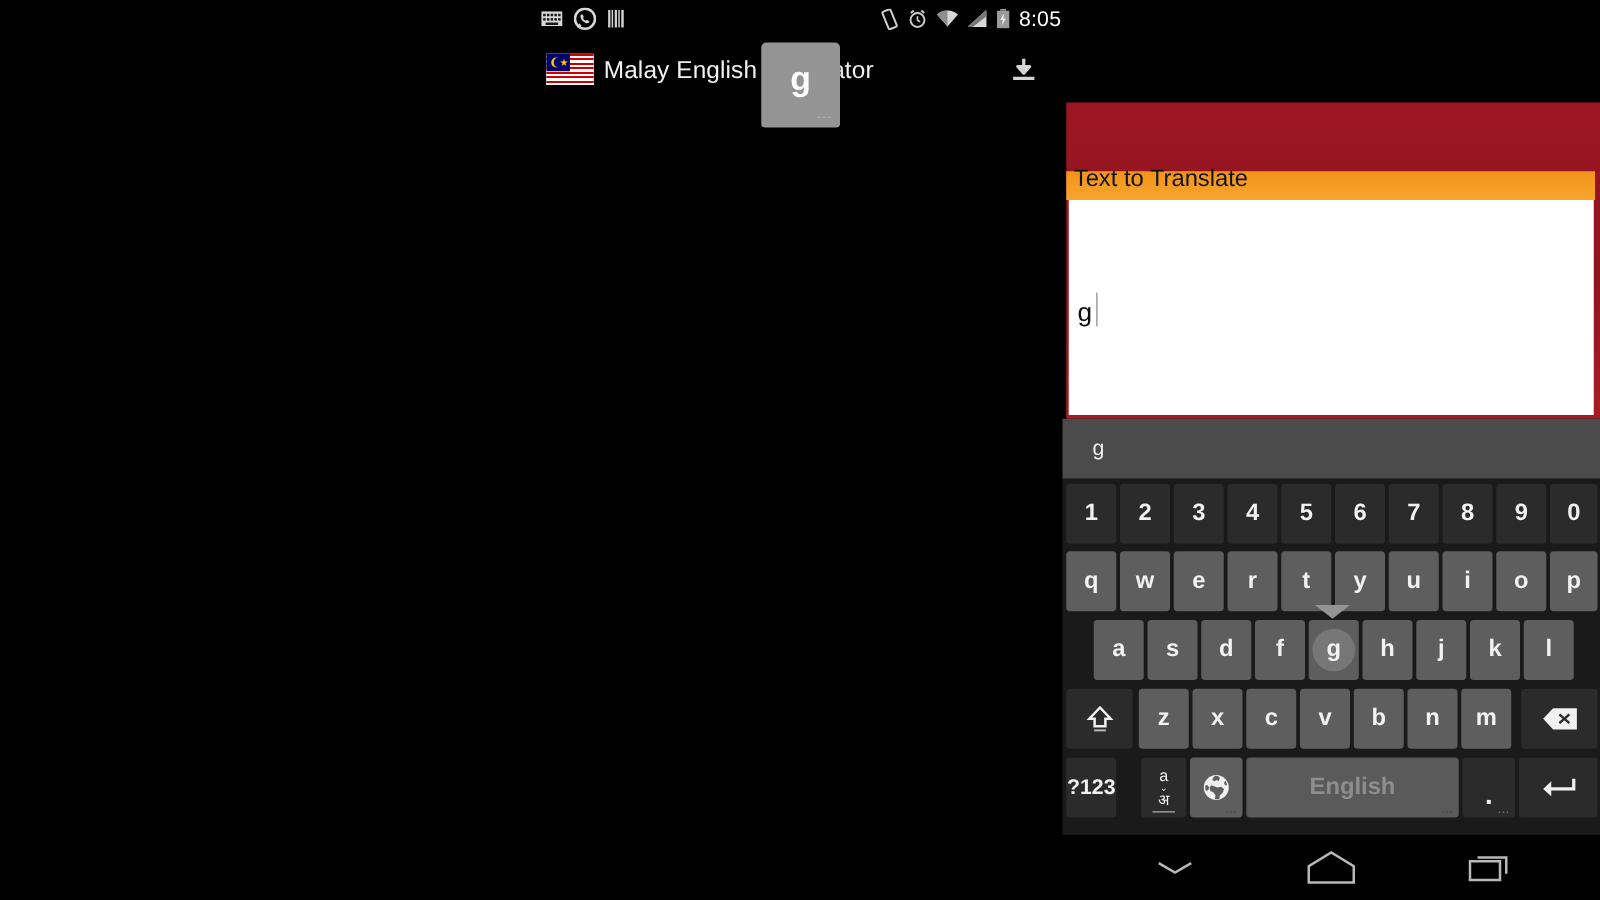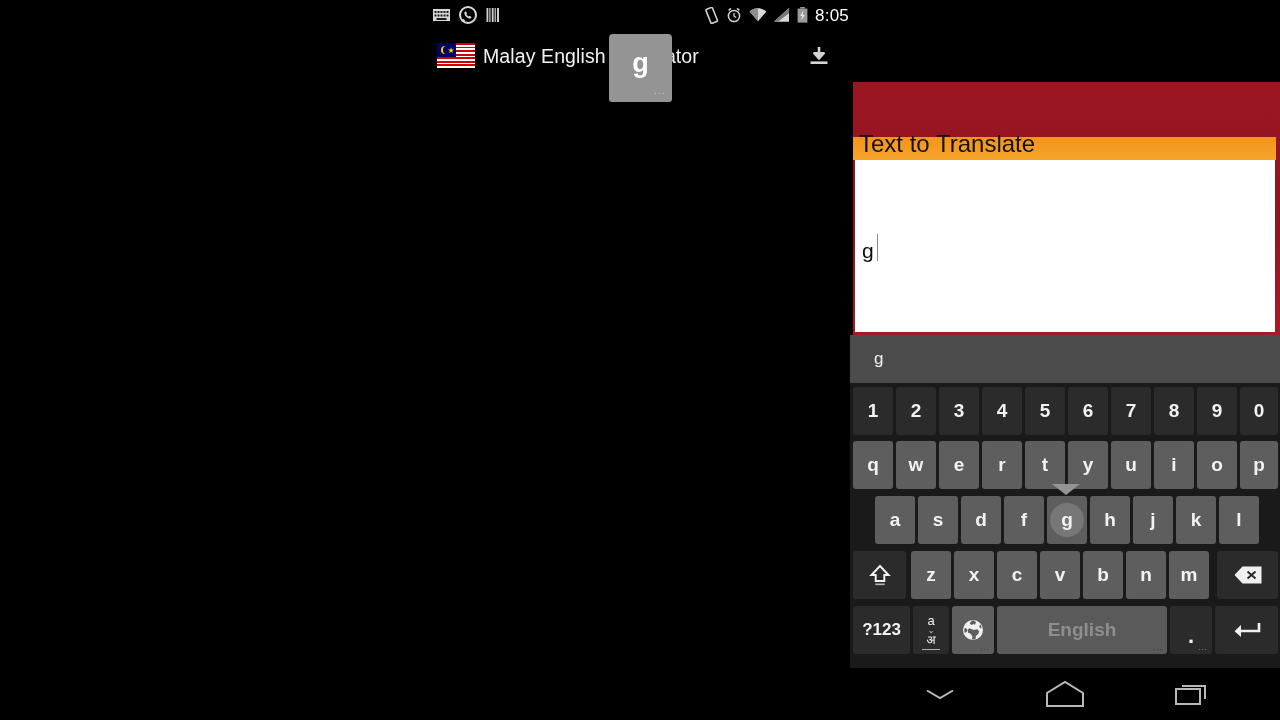--- a/index.html
+++ b/index.html
@@ -29,21 +29,21 @@
   .apptitle{position:absolute;left:58px;top:0;height:52px;display:flex;align-items:center;
     color:#f2f2f2;font-size:19.5px;letter-spacing:.1px;}
   .dlbtn{position:absolute;right:14px;top:0;height:52px;width:44px;display:flex;align-items:center;justify-content:center;}
 
   
   .redpanel{position:absolute;left:428px;top:82px;width:427px;height:253px;
     background:linear-gradient(to bottom,#9c1622 0%,#8f1420 55%,#a81b26 100%);}
   .lbl-wrap{position:absolute;left:428px;top:133px;width:423px;height:27px;}
   .lbl-bar{position:absolute;left:0;top:4px;width:100%;height:23px;
     background:linear-gradient(to bottom,#f2941b 0%,#f59b22 45%,#f6a52c 100%);}
-  .lbl-text{position:absolute;left:6px;top:-2px;color:#121212;font-size:24px;line-height:25px;white-space:nowrap;}
+  .lbl-text{position:absolute;left:6px;top:-2px;color:#121212;font-size:19px;line-height:25px;white-space:nowrap;}
   .textbox{position:absolute;left:430px;top:160px;width:420px;height:172px;background:#fff;}
   .tb-char{position:absolute;left:7px;top:80px;color:#0d0d0d;font-size:21px;line-height:21px;}
   .caret{position:absolute;left:22px;top:74px;width:1px;height:27px;background:#8a8a8a;}
 
   
   .sugg{position:absolute;left:425px;top:335px;width:430px;height:48px;background:#4b4b4b;}
   .sugg-word{position:absolute;left:24px;top:0;height:48px;display:flex;align-items:center;
     color:#f0f0f0;font-size:17px;}
 
   
@@ -237,21 +237,21 @@
       <div class="key k-grey" style="left:319px;width:40px;">m</div>
       <div class="key k-dark" style="left:367px;width:61px;">
         <svg width="32" height="22" viewBox="0 0 32 22">
           <path d="M10.5 2.5h19v17h-19L2.5 11z" fill="#f0f0f0"></path>
           <path d="M15.5 7.5l8 7M23.5 7.5l-8 7" stroke="#2b2b2b" stroke-width="2" fill="none"></path>
         </svg>
       </div>
     </div>
 
     <div class="krow" style="top:223px;">
-      <div class="key k-dark" style="left:3px;width:57px;font-size:17px;">?123</div>
+      <div class="key k-dark" style="left:3px;width:40px;font-size:17px;">?123</div>
       <div class="key k-dark" style="left:63px;width:36px;flex-direction:column;gap:0;">
         <span style="font-size:13px;font-weight:normal;line-height:13px;">a</span>
         <span style="font-size:8px;line-height:7px;color:#cfcfcf;font-weight:normal;">⌄</span>
         <span style="font-size:12px;font-weight:normal;line-height:13px;">अ</span>
         <span style="position:absolute;left:9px;bottom:4px;width:18px;height:1.5px;background:#b0b0b0;"></span>
       </div>
       <div class="key k-grey" style="left:102px;width:42px;">
         <svg width="24" height="24" viewBox="0 0 24 24">
           <circle cx="12" cy="12" r="10" fill="#f0f0f0"></circle>
           <g fill="#5e5e5e">

